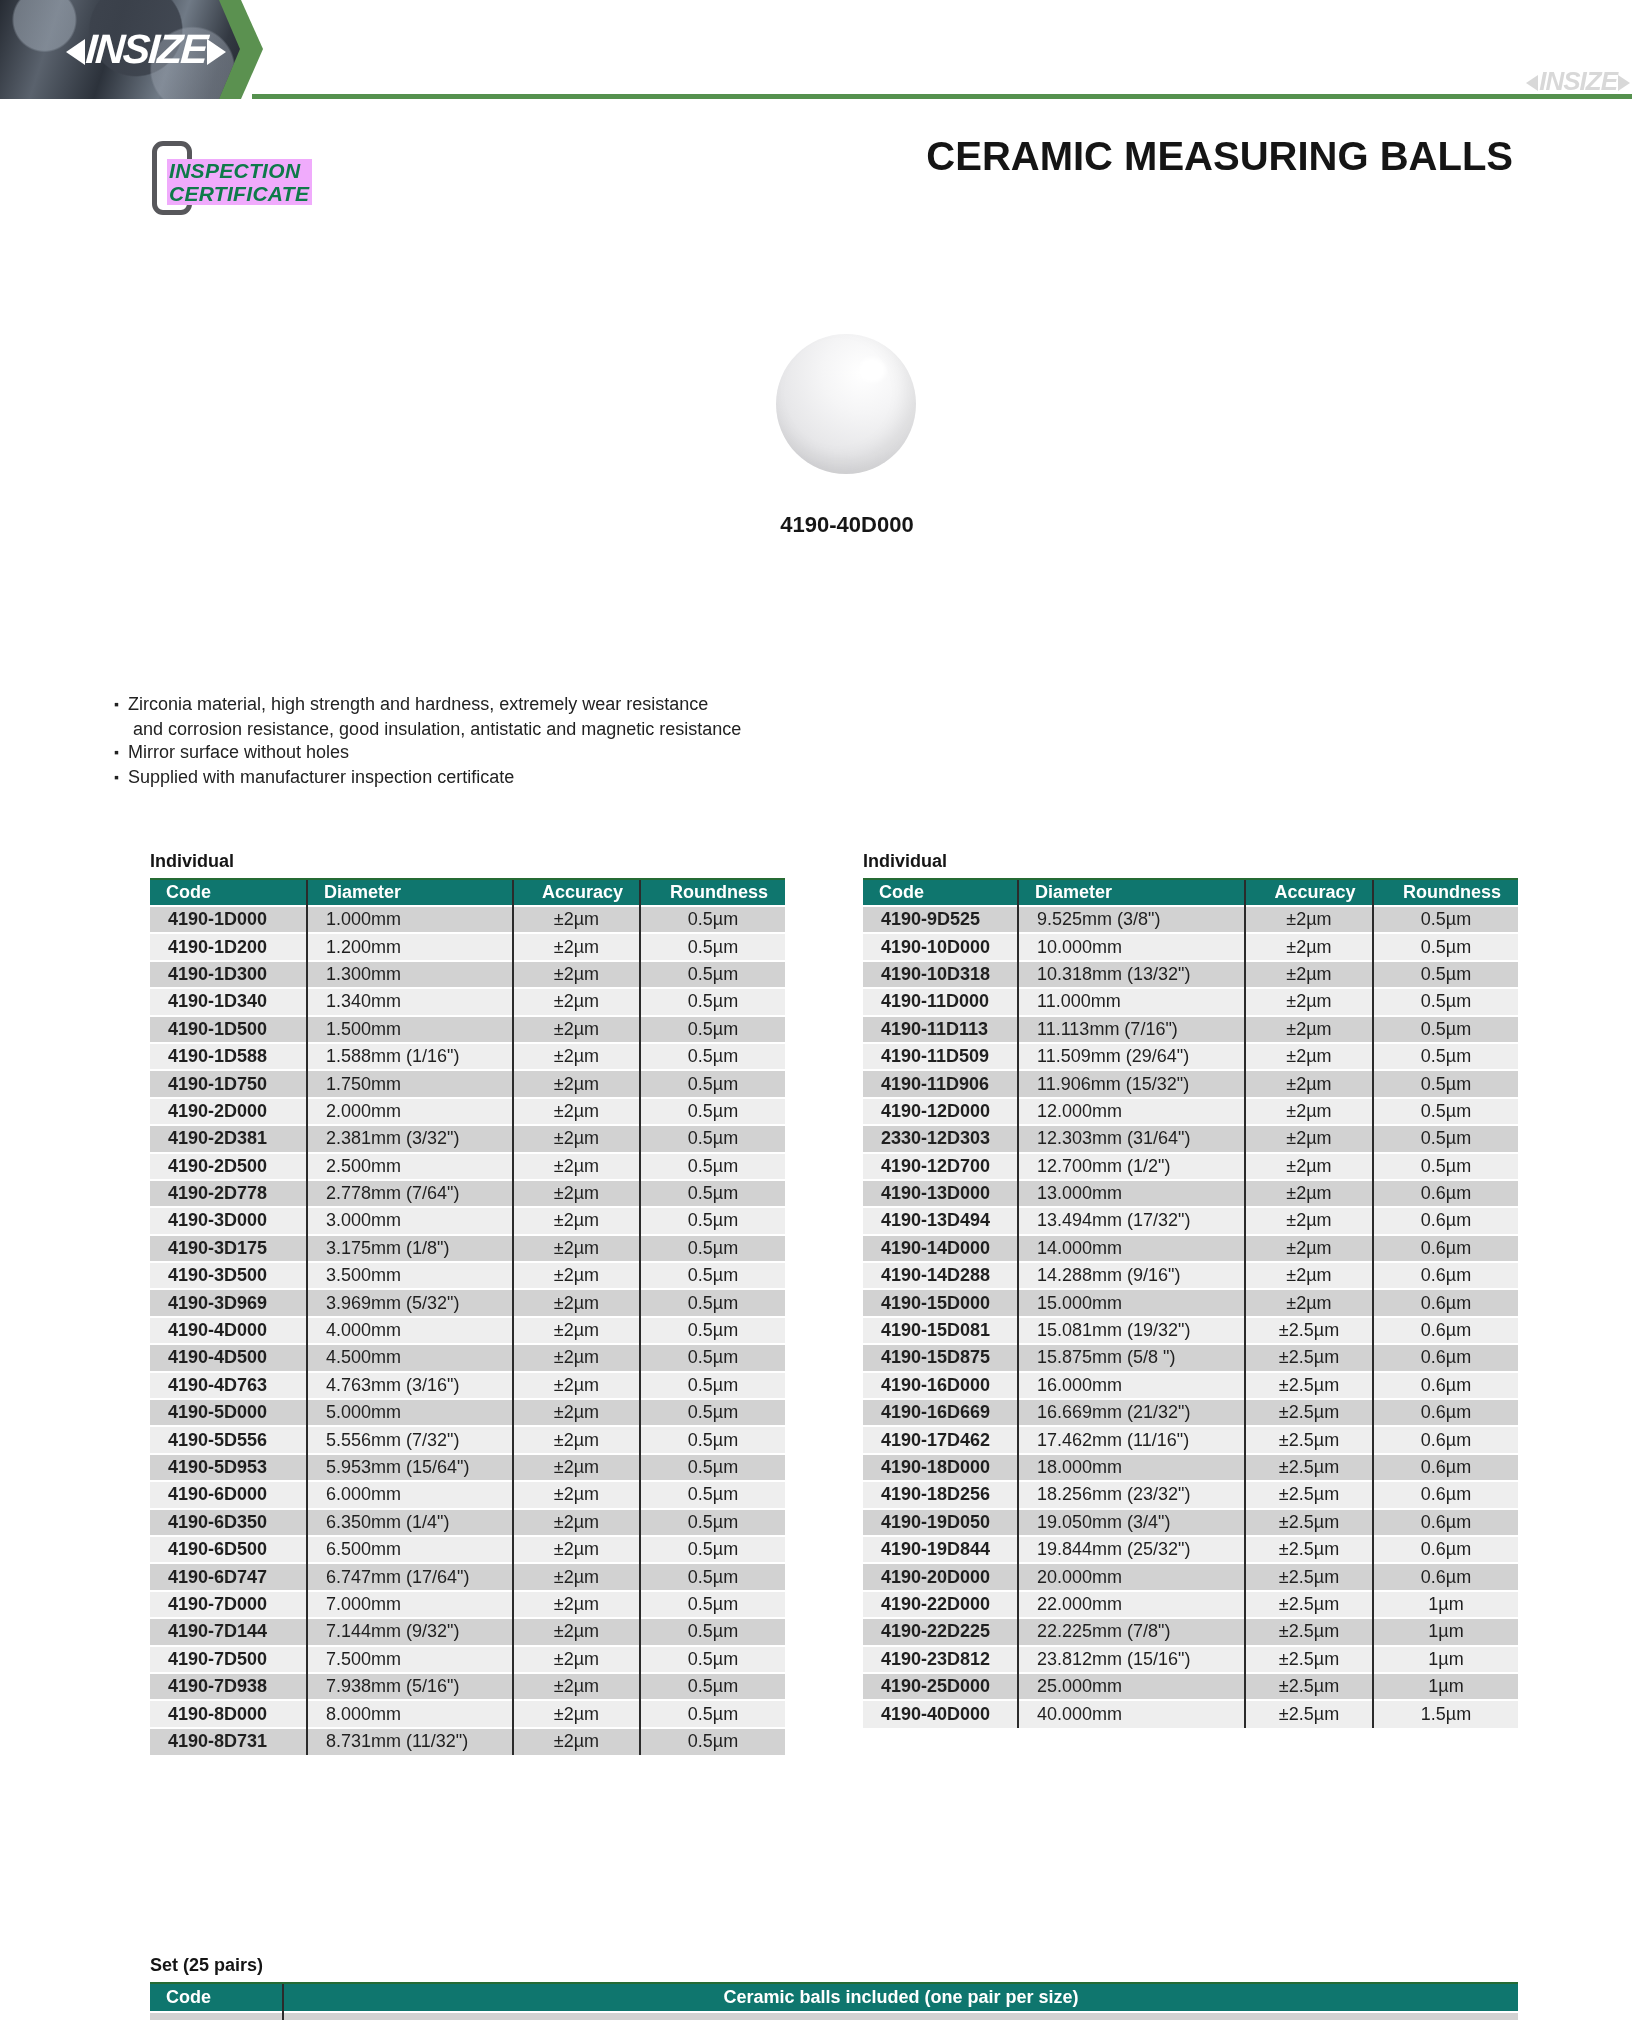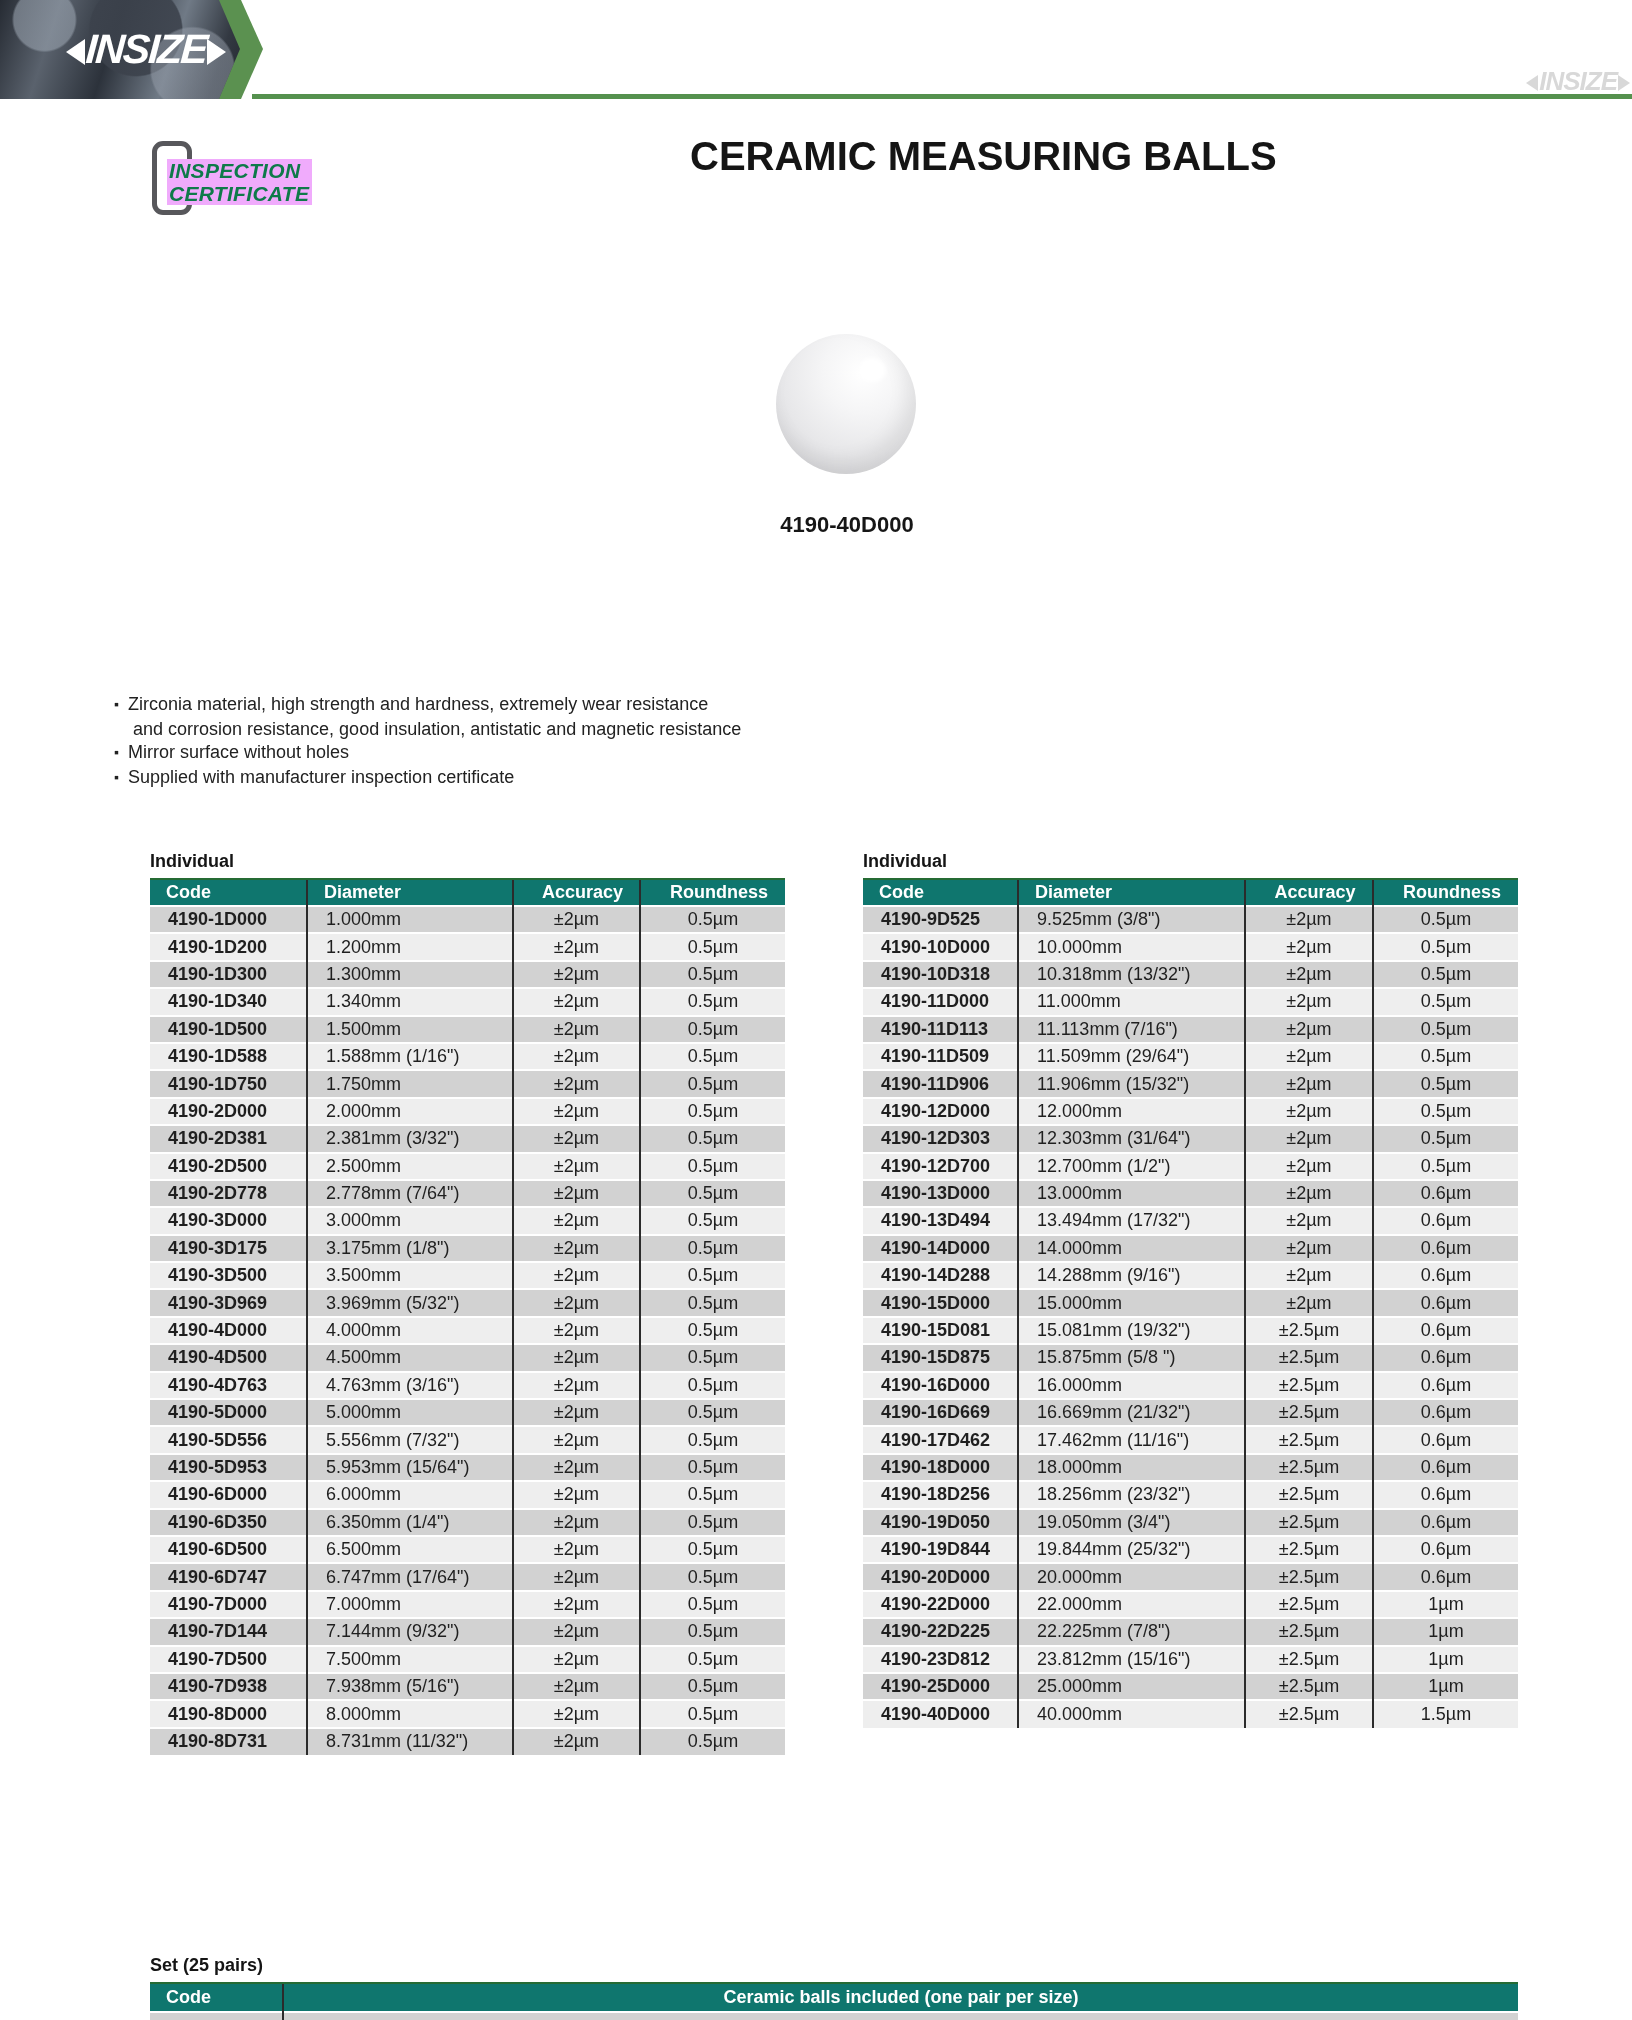--- a/index.html
+++ b/index.html
@@ -23,21 +23,21 @@
   .logo .tri-l { width:0; height:0; border-top:13px solid transparent; border-bottom:13px solid transparent; border-right:19px solid #ffffff; }
   .logo .tri-r { width:0; height:0; border-top:13px solid transparent; border-bottom:13px solid transparent; border-left:19px solid #ffffff; }
   .logo .logo-text { color:#ffffff; font-size:41px; font-weight:bold; font-style:italic; letter-spacing:-2px; margin:0 1px 4px 1px; transform:skewX(-4deg); }
   .header-line { position:absolute; left:252px; right:0; top:94px; height:5px; background:#55914e; }
   .watermark { position:absolute; right:2px; top:66px; display:flex; align-items:center; opacity:.55; }
   .watermark .tri-l { width:0; height:0; border-top:8px solid transparent; border-bottom:8px solid transparent; border-right:12px solid #b9b9b9; }
   .watermark .tri-r { width:0; height:0; border-top:8px solid transparent; border-bottom:8px solid transparent; border-left:12px solid #b9b9b9; }
   .watermark .wm-text { color:#b9b9b9; font-size:26px; font-weight:bold; font-style:italic; letter-spacing:-1px; margin:0 1px 2px 1px; }
 
   
-  .page-title { position:absolute; top:134px; left:690px; width:823px; text-align:left; font-size:40px; font-weight:bold; color:#151515; letter-spacing:0; }
+  .page-title { position:absolute; top:134px; left:690px; width:823px; text-align:right; font-size:40px; font-weight:bold; color:#151515; letter-spacing:0; }
   .badge-rect { position:absolute; left:152px; top:141px; width:40px; height:74px; border:5px solid #57575b; border-radius:11px; background:#ffffff; }
   .badge-text { position:absolute; left:167px; top:159px; font-size:21px; line-height:23px; font-weight:bold; font-style:italic; color:#0e7a49; letter-spacing:.3px; }
   .badge-text span { display:block; background:#f0abfc; padding:0 3px 0 2px; }
 
   
   .ball { position:absolute; left:776px; top:334px; width:140px; height:140px; border-radius:50%;
     background:radial-gradient(circle at 62% 28%, #ffffff 0%, #f5f5f6 30%, #e7e7e9 62%, #d2d2d5 92%, #c9c9cc 100%);
     box-shadow:inset -8px -12px 20px rgba(0,0,0,.07); }
   .ball::after { content:""; position:absolute; left:60%; top:17%; width:26px; height:24px; background:rgba(255,255,255,.95); border-radius:40% 55% 50% 45%; filter:blur(2px); }
   .ball-caption { position:absolute; left:742px; top:512px; width:210px; text-align:center; font-size:22px; font-weight:bold; color:#161616; }
@@ -380,21 +380,21 @@
             <td>±2µm</td>
             <td>0.5µm</td>
           </tr>
           <tr>
             <td>4190-12D000</td>
             <td>12.000mm</td>
             <td>±2µm</td>
             <td>0.5µm</td>
           </tr>
           <tr>
-            <td>4190-12D303</td>
+            <td>2330-12D303</td>
             <td>12.303mm (31/64")</td>
             <td>±2µm</td>
             <td>0.5µm</td>
           </tr>
           <tr>
             <td>4190-12D700</td>
             <td>12.700mm (1/2")</td>
             <td>±2µm</td>
             <td>0.5µm</td>
           </tr>

